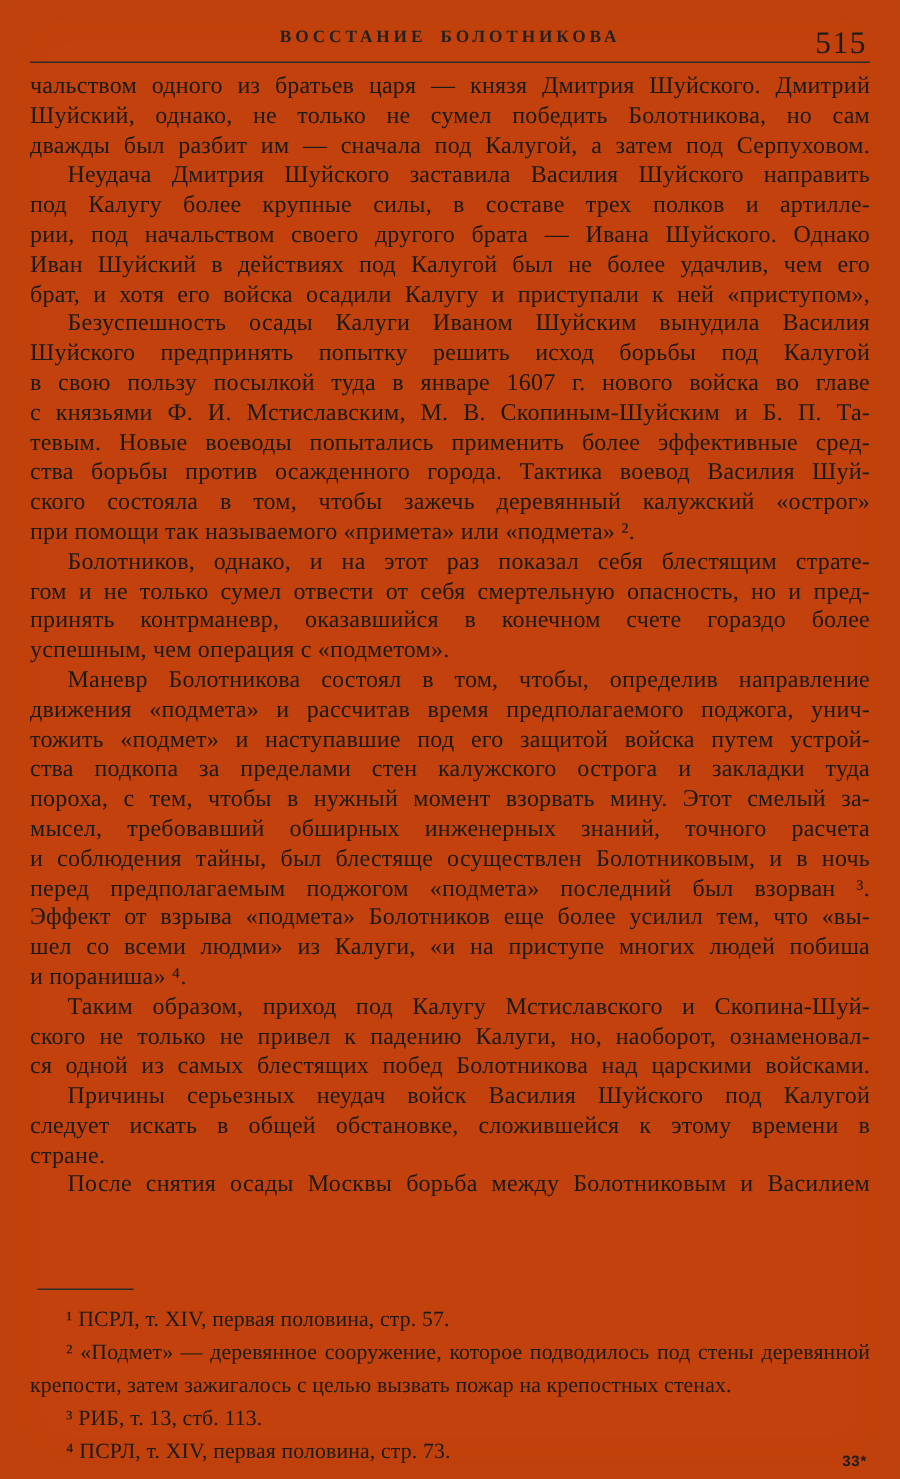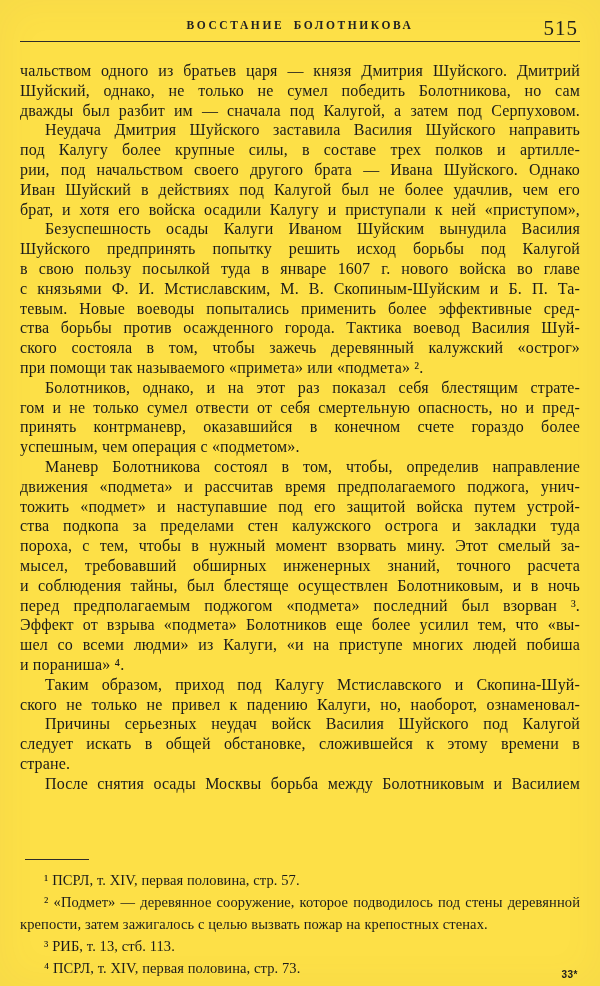--- a/index.html
+++ b/index.html
@@ -5,21 +5,21 @@
   html, body {
     margin: 0;
     padding: 0;
     background: #ffffff;
   }
   .page {
     position: relative;
     width: 600px;
     height: 986px;
     margin: 0 auto;
-    background: #fde047;
+    background: #c2410c;
     color: #1b1b1b;
     font-family: "Liberation Serif", "DejaVu Serif", serif;
     overflow: hidden;
     box-shadow: inset 0 0 40px rgba(120,110,90,0.06);
   }
   .page-header {
     position: absolute;
     top: 14px;
     left: 20px;
     right: 20px;
@@ -48,21 +48,21 @@
   .header-rule {
     position: absolute;
     top: 41px;
     left: 20px;
     right: 20px;
     height: 0;
     border-top: 1.6px solid #2e2c29;
   }
   .page-body {
     position: absolute;
-    top: 61px;
+    top: 48px;
     left: 20px;
     width: 560px;
     font-size: 16px;
     line-height: 19.8px;
     letter-spacing: 0.15px;
   }
   .paragraph { margin: 0; }
   .text-line {
     white-space: normal;
     text-align: left;
@@ -158,20 +158,21 @@
         <div class="text-line just">мысел, требовавший обширных инженерных знаний, точного расчета</div>
         <div class="text-line just">и соблюдения тайны, был блестяще осуществлен Болотниковым, и в ночь</div>
         <div class="text-line just">перед предполагаемым поджогом «подмета» последний был взорван ³.</div>
         <div class="text-line just">Эффект от взрыва «подмета» Болотников еще более усилил тем, что «вы-</div>
         <div class="text-line just">шел со всеми людми» из Калуги, «и на приступе многих людей побиша</div>
         <div class="text-line">и пораниша» ⁴.</div>
       </div>
       <div class="paragraph">
         <div class="text-line just indent">Таким образом, приход под Калугу Мстиславского и Скопина-Шуй-</div>
         <div class="text-line just">ского не только не привел к падению Калуги, но, наоборот, ознаменовал-</div>
+        <div class="text-line just">ся одной из самых блестящих побед Болотникова над царскими войсками.</div>
       </div>
       <div class="paragraph">
         <div class="text-line just indent">Причины серьезных неудач войск Василия Шуйского под Калугой</div>
         <div class="text-line just">следует искать в общей обстановке, сложившейся к этому времени в</div>
         <div class="text-line">стране.</div>
       </div>
       <div class="paragraph">
         <div class="text-line just indent">После снятия осады Москвы борьба между Болотниковым и Василием</div>
       </div>
     </div>

